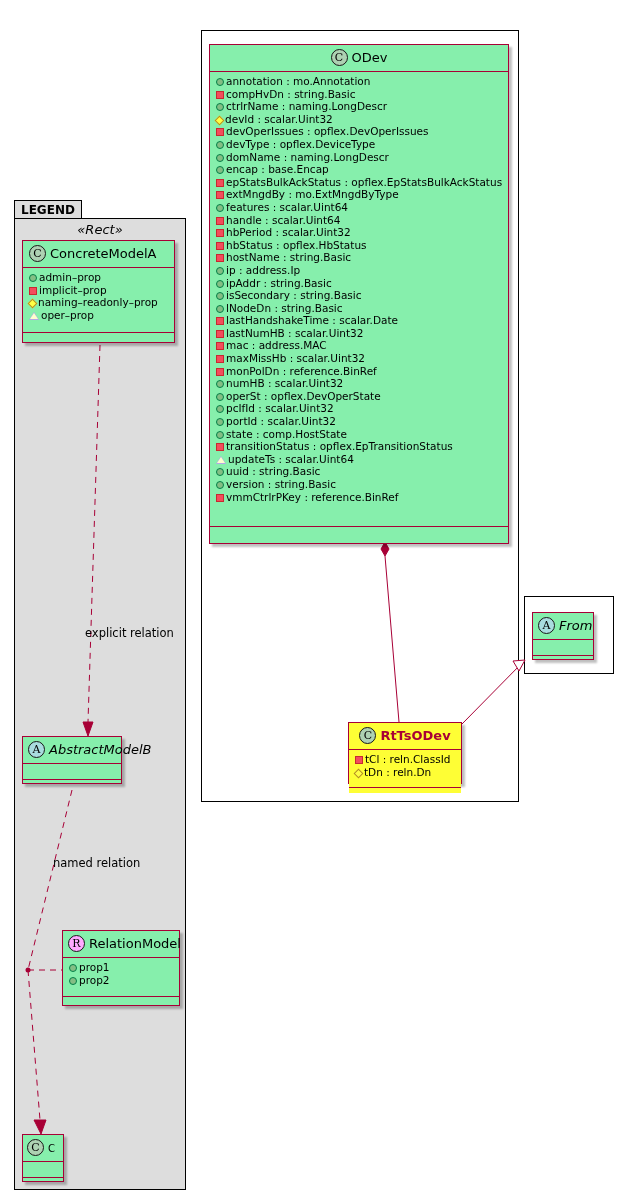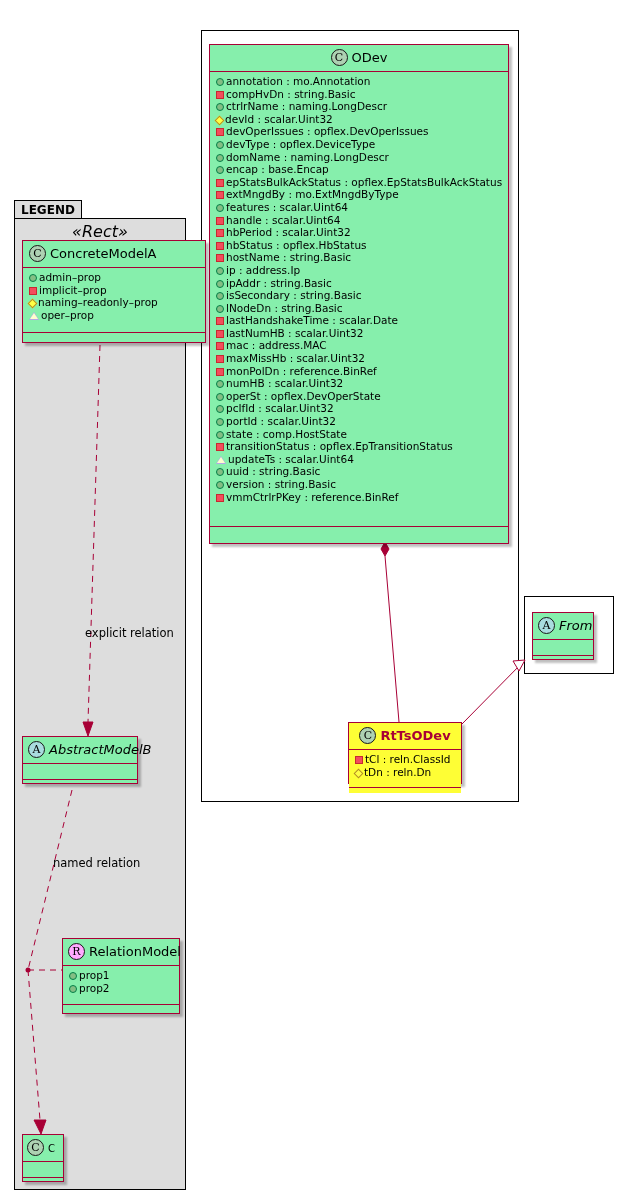--- a/index.html
+++ b/index.html
@@ -146,21 +146,21 @@
     box-sizing: border-box;
     font-size: 12px;
     font-weight: bold;
     padding: 2px 10px 10px 6px;
     line-height: 14px;
     white-space: nowrap;
   }
   .stereo {
     position: absolute;
     font-style: italic;
-    font-size: 16px;
+    font-size: 13px;
     text-align: center;
   }
   .lbl {
     position: absolute;
     font-size: 11.5px;
     white-space: nowrap;
     background: transparent;
   }
   svg.overlay {
     position: absolute;
@@ -267,42 +267,42 @@
     <span class="stc stc-a">A</span><span class="tname italic">From</span>
   </div>
   <div class="cls-body" style="height:8px;"></div>
   <div class="cls-foot"></div>
 </div>
 
 <div class="stereo" style="left:22px; top:222px; width:156px;">
   <span>«Rect»</span>
 </div>
 
-<div class="cls" style="left:22px; top:240px; width:184px; height:103px;">
+<div class="cls" style="left:22px; top:240px; width:153px; height:103px;">
   <div class="cls-title" style="text-align:left;padding-left:6px;">
     <span class="stc stc-c">C</span><span class="tname">ConcreteModelA</span>
   </div>
   <div class="cls-body" style="height:57px;">
     <div class="attr"><span class="g g-circle"></span><span>admin–prop</span></div>
     <div class="attr"><span class="g g-square"></span><span>implicit–prop</span></div>
     <div class="attr"><span class="g g-diamond"></span><span>naming–readonly–prop</span></div>
     <div class="attr"><span class="g-tri"></span><span>oper–prop</span></div>
   </div>
   <div class="cls-foot"></div>
 </div>
 
-<div class="cls" style="left:22px; top:736px; width:116px; height:48px;">
+<div class="cls" style="left:22px; top:736px; width:100px; height:48px;">
   <div class="cls-title" style="text-align:left;padding-left:5px;">
     <span class="stc stc-a">A</span><span class="tname italic">AbstractModelB</span>
   </div>
   <div class="cls-body" style="height:8px;"></div>
   <div class="cls-foot"></div>
 </div>
 
-<div class="cls" style="left:62px; top:930px; width:118px; height:76px;margin-top:8px;">
+<div class="cls" style="left:62px; top:930px; width:118px; height:76px;">
   <div class="cls-title" style="text-align:left;padding-left:5px;">
     <span class="stc stc-r">R</span><span class="tname">RelationModel</span>
   </div>
   <div class="cls-body" style="height:31px;">
     <div class="attr"><span class="g g-circle"></span><span>prop1</span></div>
     <div class="attr"><span class="g g-circle"></span><span>prop2</span></div>
   </div>
   <div class="cls-foot"></div>
 </div>
 

